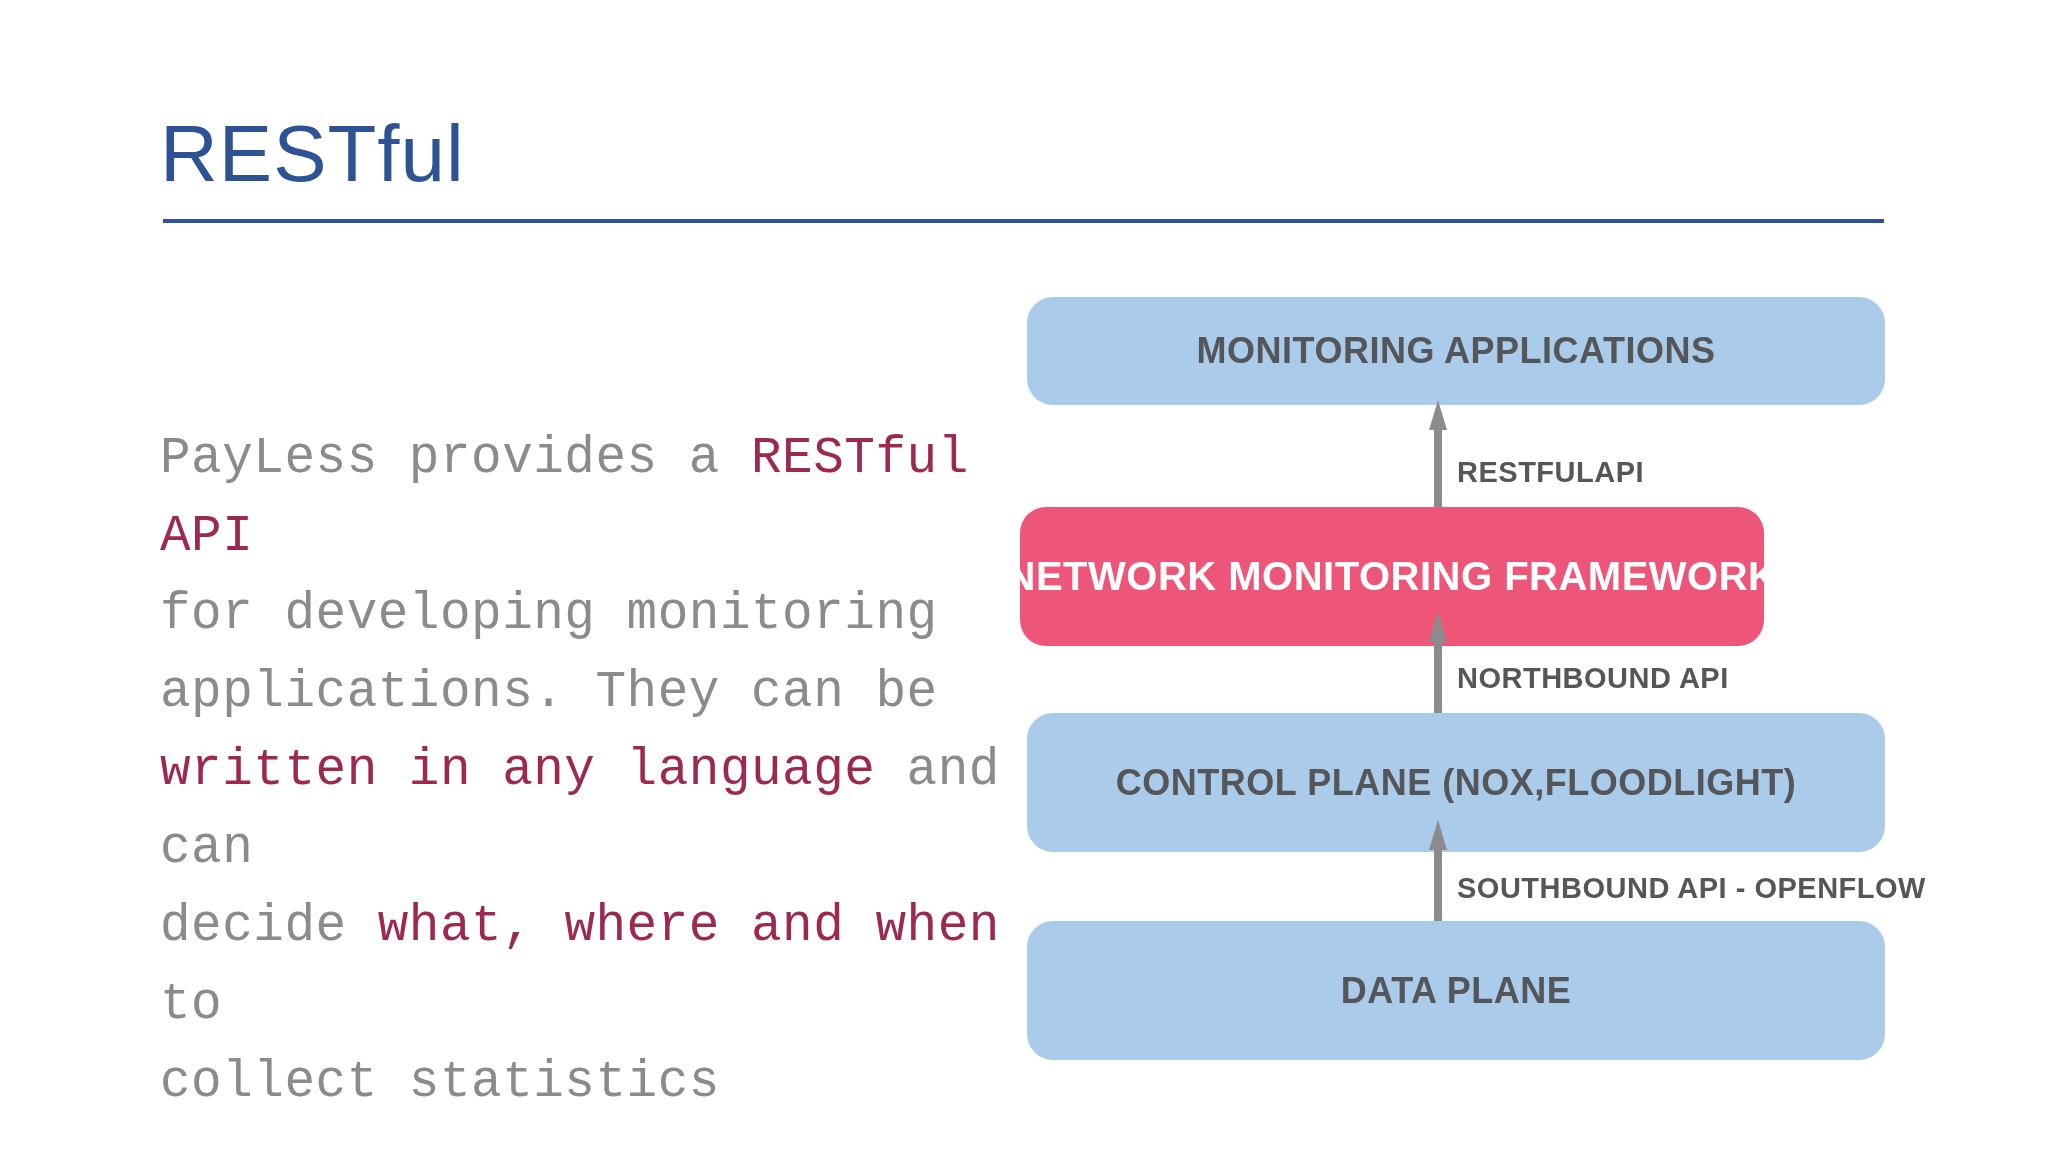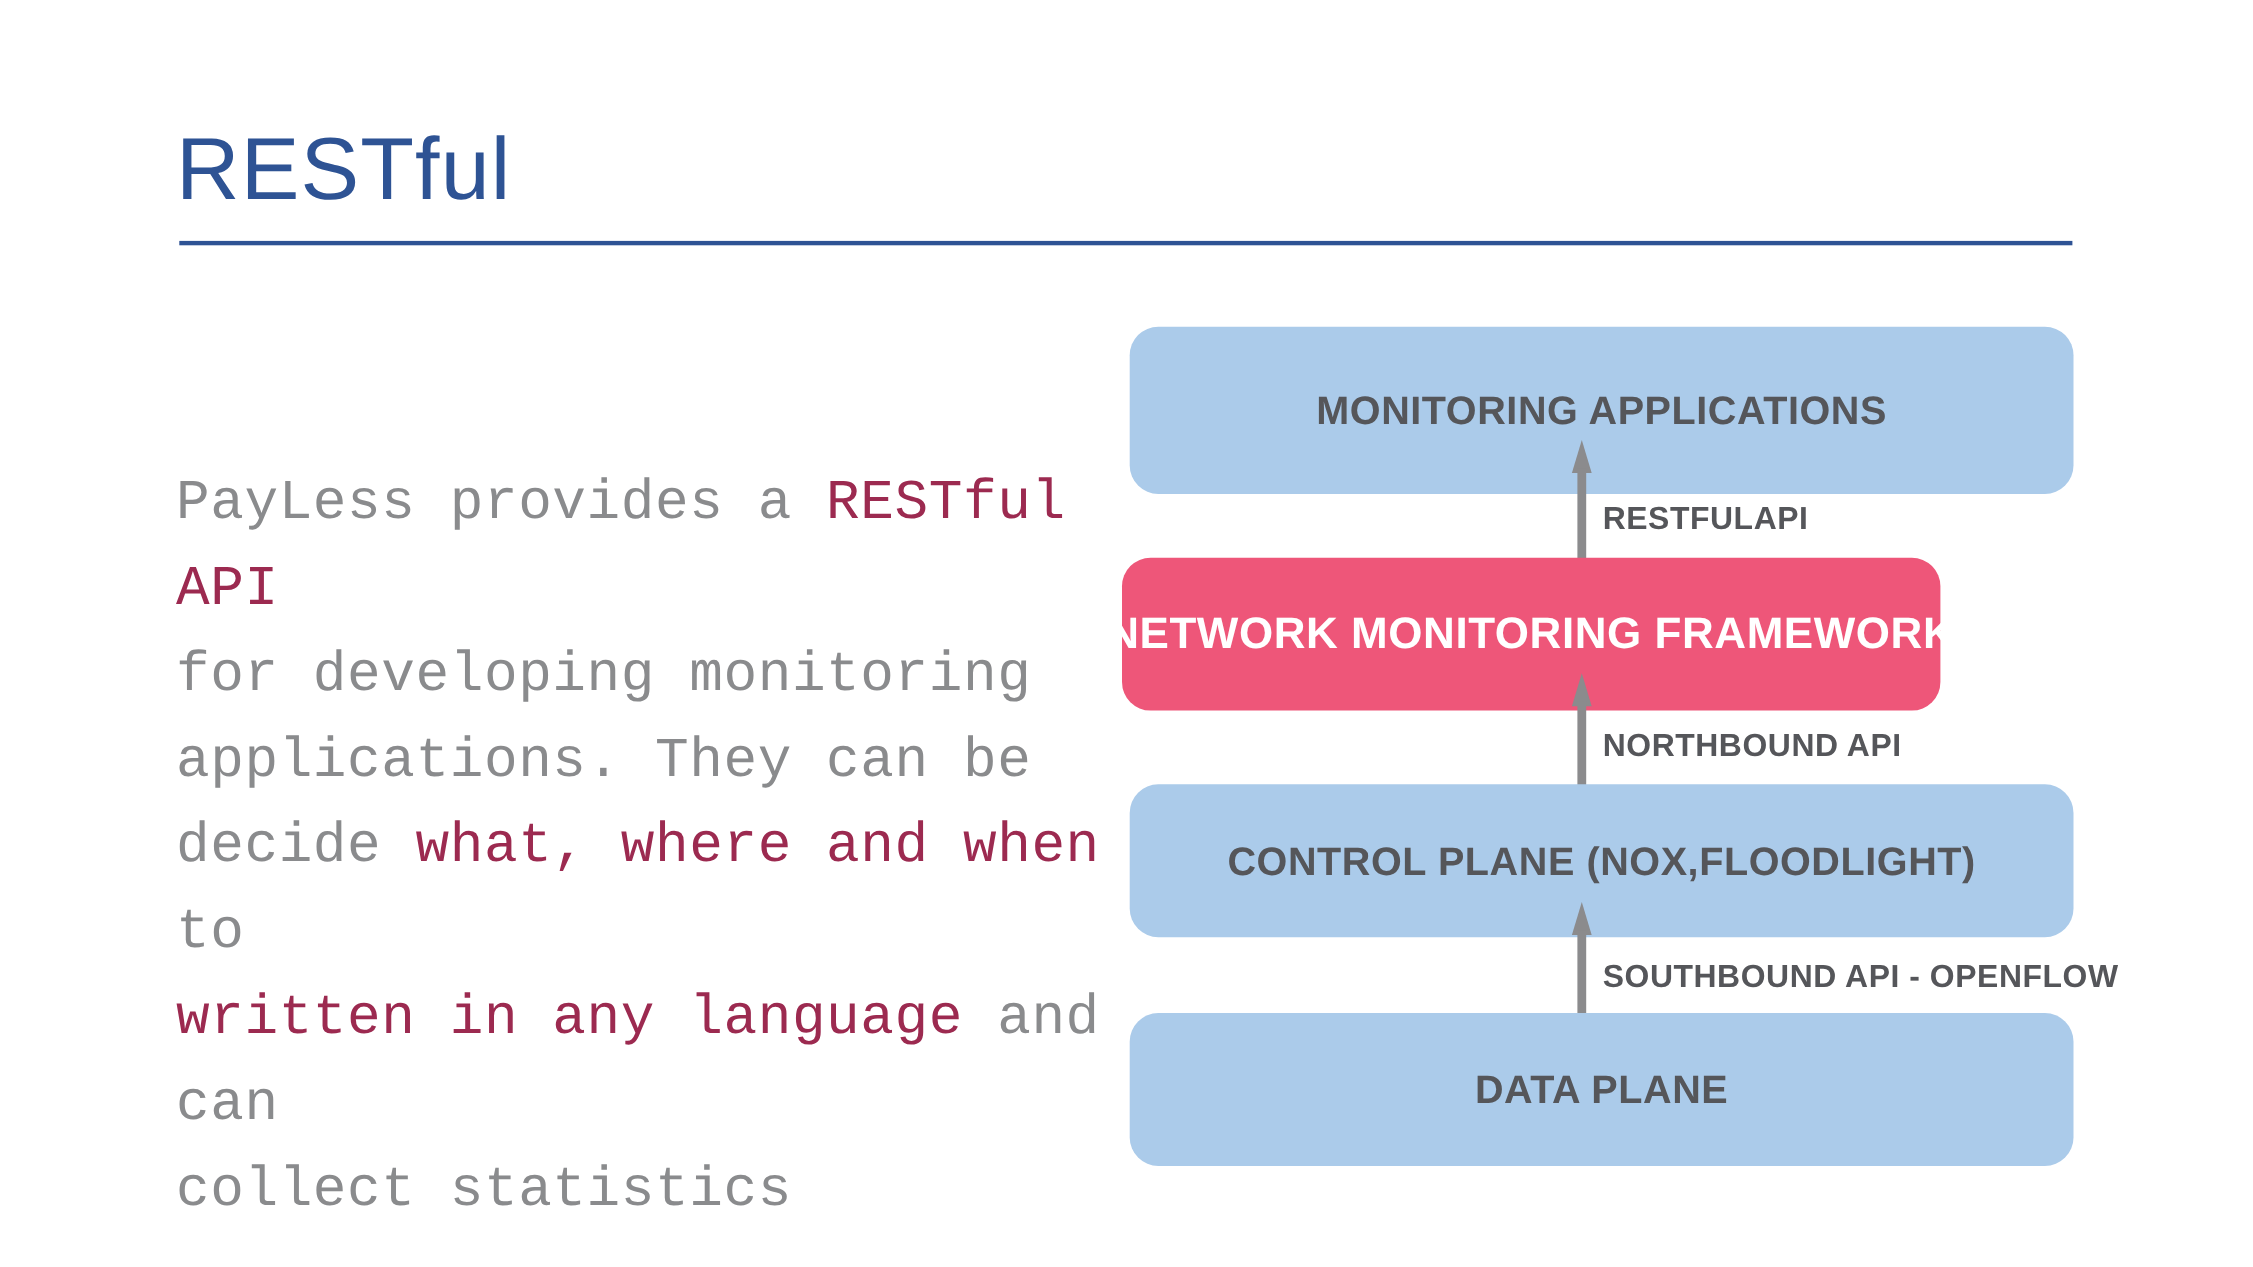--- a/index.html
+++ b/index.html
@@ -52,21 +52,21 @@
     border-left:9px solid transparent;border-right:9px solid transparent;}
   .arrow .head.up{top:0;border-bottom:30px solid var(--arrow-gray,#8B8B8D);}
   .arrow .head.down{bottom:0;border-top:30px solid var(--arrow-gray,#8B8B8D);}
   
   .link-label{
     position:absolute;left:1457px;height:40px;line-height:40px;
     font-weight:700;font-size:29px;letter-spacing:0.5px;
     color:var(--link-label-gray,#55565A);white-space:nowrap;
   }
   
-  .layer.l1{top:297px;height:152px;}
+  .layer.l1{top:297px;height:108px;}
   .layer.l2{top:507px;height:139px;}
   .layer.l3{top:713px;height:139px;}
   .layer.l4{top:921px;height:139px;}
   .arrow.a1{top:400px;height:140px;}
   .arrow.a2{top:612px;height:136px;}
   .arrow.a3{top:820px;height:136px;}
   .link-label.k1{top:452px;}
   .link-label.k2{top:658px;}
   .link-label.k3{top:868px;}
 </style>
@@ -75,22 +75,22 @@
 
 <div class="slide">
 
   <h1 class="title">RESTful</h1>
   <div class="rule"></div>
 
   <div class="body-text">
     <div class="line"><span>PayLess provides a </span><span class="accent">RESTful API</span></div>
     <div class="line"><span>for developing monitoring</span></div>
     <div class="line"><span>applications. They can be</span></div>
+    <div class="line"><span class="accent">written in any language</span><span> and can</span></div>
     <div class="line"><span>decide </span><span class="accent">what, where and when</span><span> to</span></div>
-    <div class="line"><span class="accent">written in any language</span><span> and can</span></div>
     <div class="line"><span>collect statistics</span></div>
   </div>
 
   <div class="diagram">
 
     <div class="layer l1">
       <span class="layer-label">MONITORING APPLICATIONS</span>
     </div>
 
     <div class="arrow a1">

